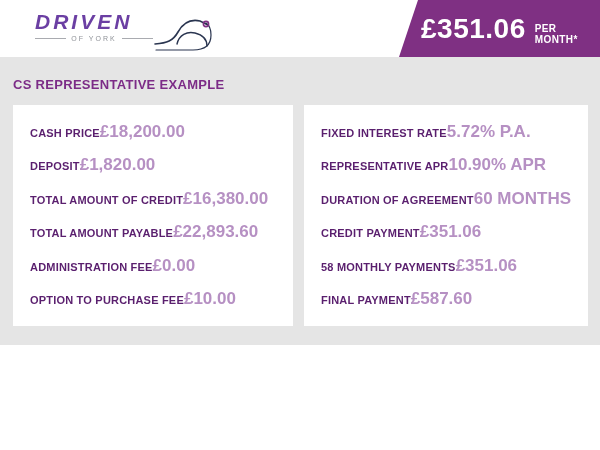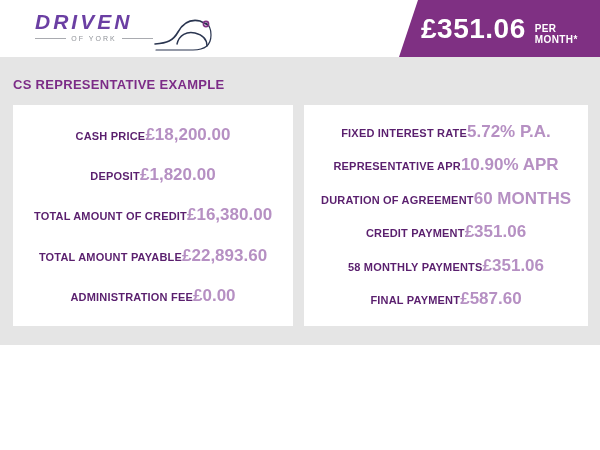--- a/index.html
+++ b/index.html
@@ -24,21 +24,21 @@
   .price-suffix { color:#ffffff; font-size:10px; font-weight:bold; letter-spacing:0.4px;
                   margin-left:9px; margin-top:10px; }
 
   
   .content { position:absolute; top:57px; left:0; width:600px; height:288px; background:#e5e5e5; }
   .page-title { padding:20px 0 0 13px; font-size:13px; font-weight:bold; letter-spacing:0.3px;
                 color:#7c2c87; }
   .panels { display:flex; gap:11px; padding:13px 12px 0 13px; height:234px; }
   .panel { flex:1; background:#ffffff; padding:10px 17px; display:flex; flex-direction:column;
            justify-content:space-around; }
-  .row { display:flex; justify-content:center; align-items:baseline; }
+  .row { display:flex; justify-content:flex-start; align-items:baseline; }
   .row-label { font-size:11px; font-weight:bold; letter-spacing:0.2px; color:#5a1f6e; white-space:nowrap; }
   .row-value { font-size:17px; font-weight:bold; color:#b690c3; white-space:nowrap; }
 
   
   .footer { position:absolute; top:345px; left:0; width:600px; height:105px; background:#ffffff;
             padding:15px 13px 0 13px; }
   .footer p { font-size:6.8px; line-height:9.6px; color:#7c3f9e; font-weight:bold; }
 </style>
 </head>
 <body>
@@ -84,20 +84,24 @@
           <span class="row-value">£16,380.00</span>
         </div>
         <div class="row">
           <span class="row-label">TOTAL AMOUNT PAYABLE</span>
           <span class="row-value">£22,893.60</span>
         </div>
         <div class="row">
           <span class="row-label">ADMINISTRATION FEE</span>
           <span class="row-value">£0.00</span>
         </div>
+        <div class="row">
+          <span class="row-label">OPTION TO PURCHASE FEE</span>
+          <span class="row-value">£10.00</span>
+        </div>
       </div>
 
       <div class="panel">
         <div class="row">
           <span class="row-label">FIXED INTEREST RATE</span>
           <span class="row-value">5.72% P.A.</span>
         </div>
         <div class="row">
           <span class="row-label">REPRESENTATIVE APR</span>
           <span class="row-value">10.90% APR</span>

